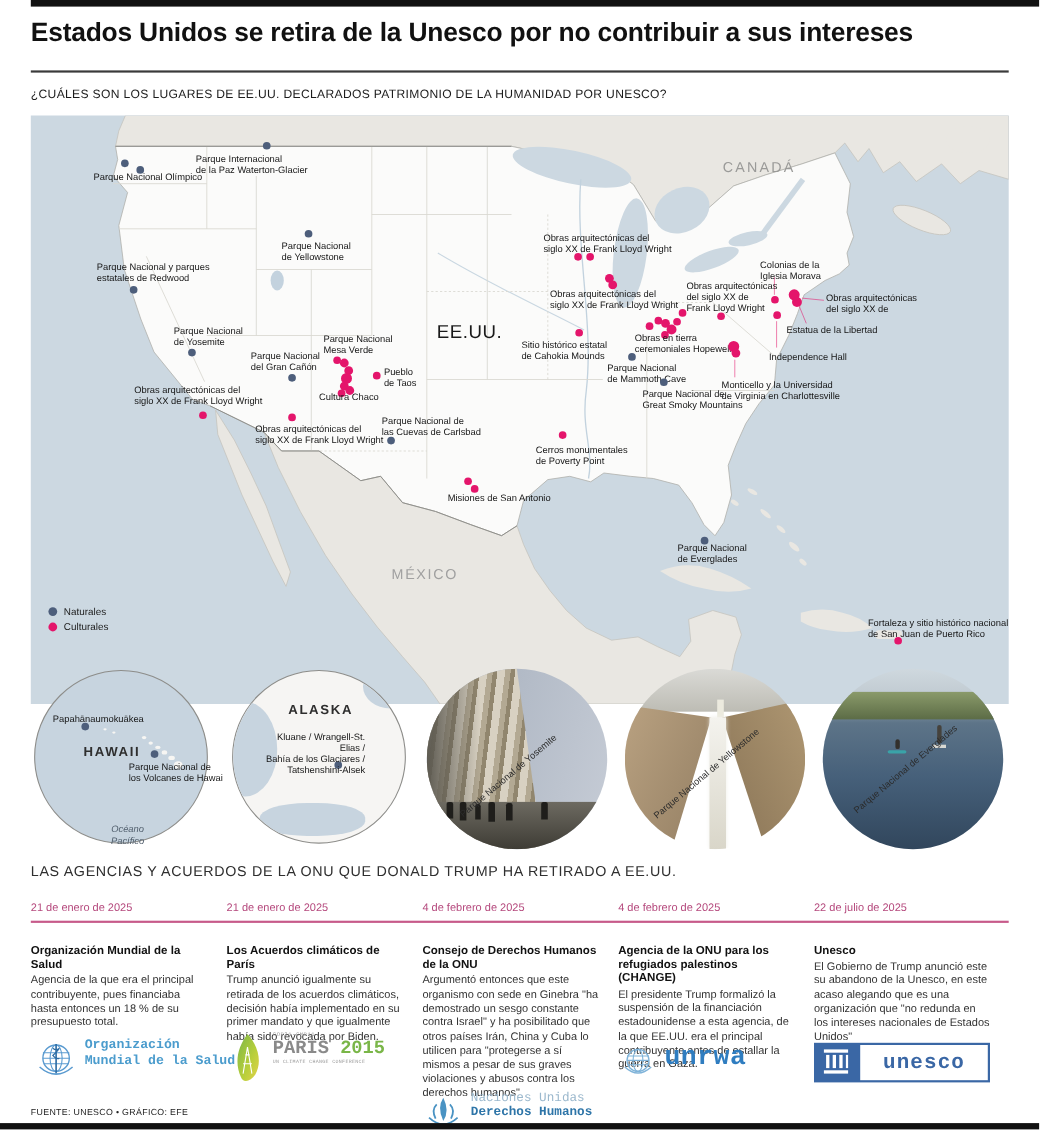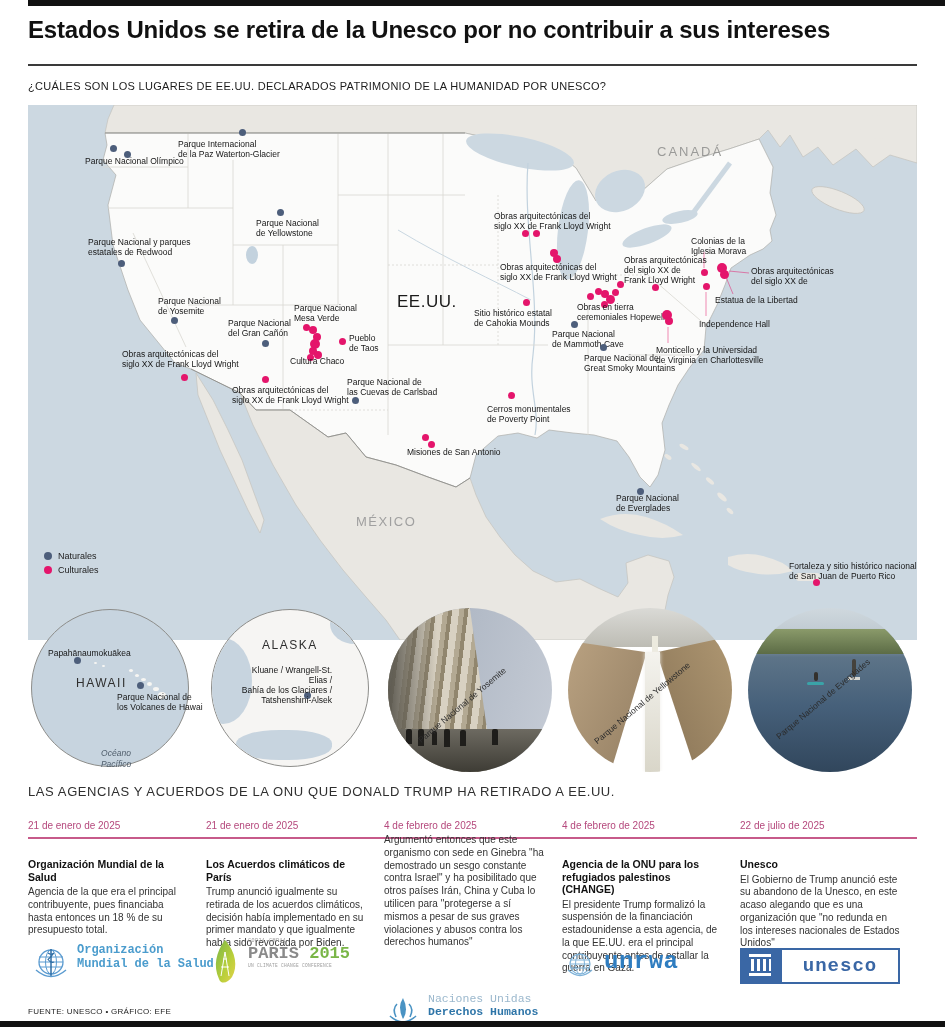--- a/index.html
+++ b/index.html
@@ -28,21 +28,21 @@
   .legend-dot{width:8px;height:8px;border-radius:50%;margin-right:6px;}
   .legend-label{font-size:9px;color:#222;}
   
   .inset{position:absolute;border-radius:50%;border:1px solid #8d8d8a;z-index:6;overflow:hidden;}
   .inset.hawaii{left:31px;top:609px;width:156px;height:156px;background:#c7d4df;}
   .inset.alaska{left:211px;top:609px;width:156px;height:156px;background:#f6f5f3;}
   .ak-sea1{position:absolute;left:-18px;top:28px;width:58px;height:86px;background:#c7d4df;border-radius:50%;}
   .ak-sea2{position:absolute;left:24px;top:120px;width:96px;height:30px;background:#c7d4df;border-radius:45%;}
   .ak-sea3{position:absolute;left:118px;top:-6px;width:50px;height:40px;background:#c7d4df;border-radius:50%;}
   .hi-isle{position:absolute;background:#f7f6f3;border-radius:50%;}
-  .inset-title{position:absolute;font-size:12px;letter-spacing:1.5px;color:#2e2e2e;z-index:9;}
+  .inset-title{position:absolute;font-size:12px;letter-spacing:1.5px;color:#2e2e2e;z-index:9;font-weight:bold;}
   .ocean-label{position:absolute;font-size:8.5px;font-style:italic;color:#4f5d6b;text-align:center;line-height:11px;z-index:9;white-space:pre-line;}
   
   .photo{position:absolute;top:608px;width:164px;height:164px;border-radius:50%;overflow:hidden;z-index:6;}
   .photo.yosemite{left:388px;background:linear-gradient(105deg,#8d97a8 0%,#aab3c0 18%,#c6ccd6 100%);}
   .ys-cliff{position:absolute;left:0;top:0;width:64%;height:100%;
     background:repeating-linear-gradient(97deg,#d8d1c2 0 7px,#b3a993 7px 12px,#91866e 12px 16px);
     clip-path:polygon(0 0,78% 0,100% 100%,0 100%);}
   .ys-shade{position:absolute;left:0;top:0;width:30%;height:100%;background:linear-gradient(90deg,#5e5b52,transparent);}
   .ys-ground{position:absolute;left:0;bottom:0;width:100%;height:26%;background:linear-gradient(180deg,#6d6a61,#3e3c35);}
   .fig{position:absolute;background:#1f1e1b;border-radius:2px 2px 0 0;}
@@ -340,20 +340,21 @@
     <div class="tl-title">Organización Mundial de la Salud</div>
     <div class="tl-text">Agencia de la que era el principal contribuyente, pues financiaba hasta entonces un 18 % de su presupuesto total.</div>
   </div>
   <div class="tl-col" style="left:206px;">
     <div class="tl-date">21 de enero de 2025</div>
     <div class="tl-title">Los Acuerdos climáticos de París</div>
     <div class="tl-text">Trump anunció igualmente su retirada de los acuerdos climáticos, decisión había implementado en su primer mandato y que igualmente había sido revocada por Biden.</div>
   </div>
   <div class="tl-col" style="left:384px;">
     <div class="tl-date">4 de febrero de 2025</div>
+    <div class="tl-title">Consejo de Derechos Humanos de la ONU</div>
     <div class="tl-text">Argumentó entonces que este organismo con sede en Ginebra "ha demostrado un sesgo constante contra Israel" y ha posibilitado que otros países Irán, China y Cuba lo utilicen para "protegerse a sí mismos a pesar de sus graves violaciones y abusos contra los derechos humanos"</div>
   </div>
   <div class="tl-col" style="left:562px;">
     <div class="tl-date">4 de febrero de 2025</div>
     <div class="tl-title">Agencia de la ONU para los refugiados palestinos (CHANGE)</div>
     <div class="tl-text">El presidente Trump formalizó la suspensión de la financiación estadounidense a esta agencia, de la que EE.UU. era el principal contribuyente antes de estallar la guerra en Gaza.</div>
   </div>
   <div class="tl-col" style="left:740px;">
     <div class="tl-date">22 de julio de 2025</div>
     <div class="tl-title">Unesco</div>

